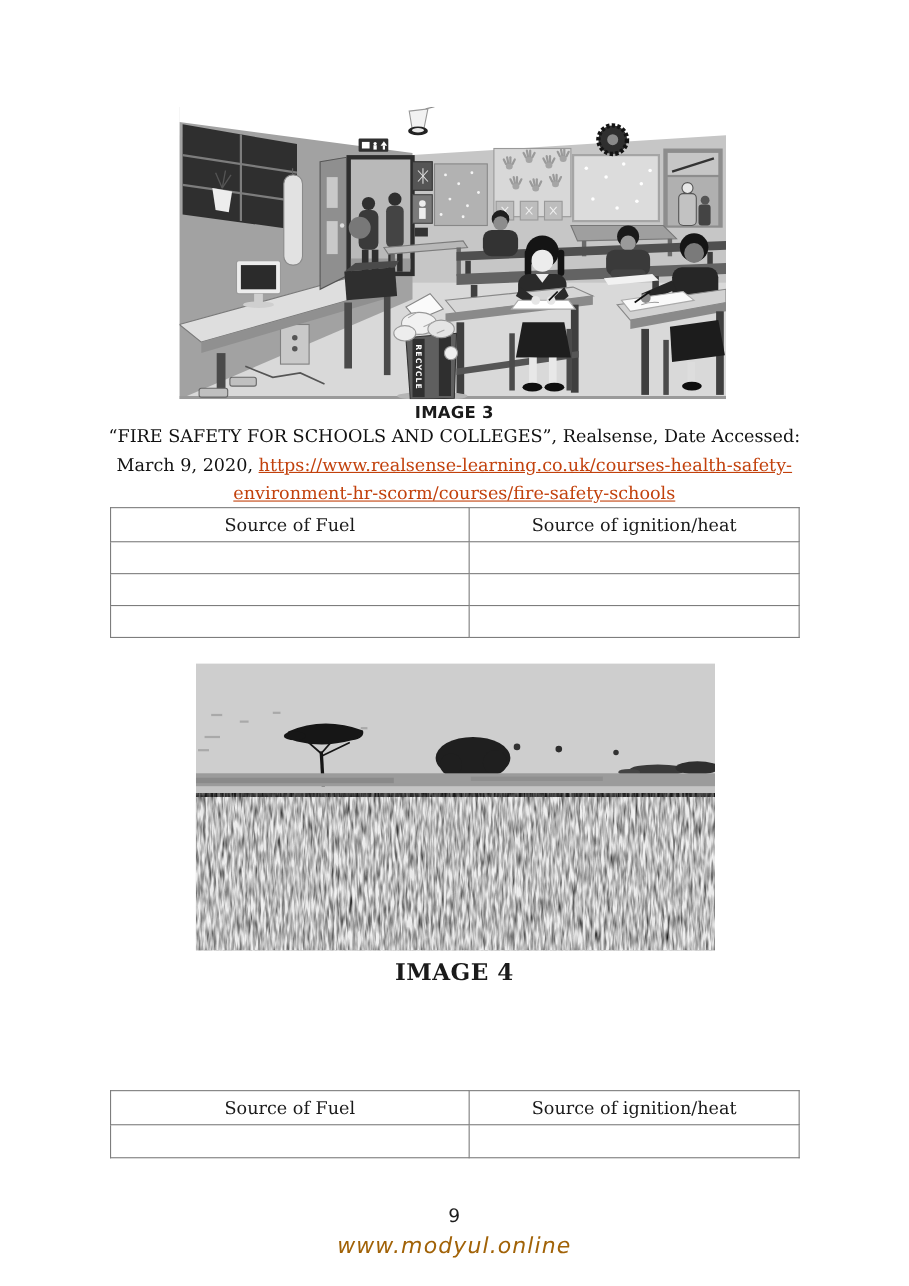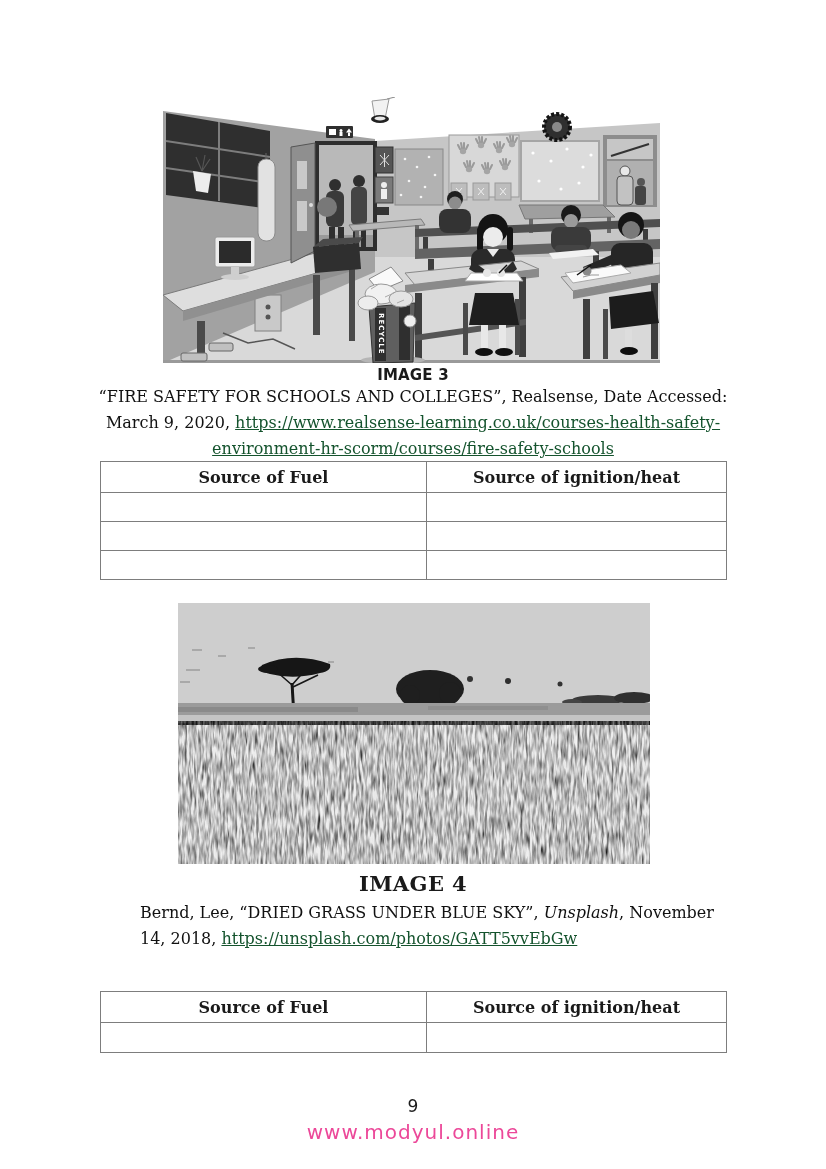--- a/index.html
+++ b/index.html
@@ -5,32 +5,32 @@
   html,body{margin:0;padding:0;background:#fff;}
   .page{position:relative;width:826px;height:1169px;background:#ffffff;overflow:hidden;
         font-family:"DejaVu Serif","Liberation Serif",serif;color:#1a1a1a;border-radius:10px;}
   figure{margin:0;}
   .figure{position:absolute;overflow:hidden;}
   .caption{position:absolute;width:100%;text-align:center;font-weight:bold;}
   .caption-sans{font-family:"DejaVu Sans","Liberation Sans",sans-serif;font-size:15px;letter-spacing:.2px;}
   .caption-serif{font-family:"DejaVu Serif","Liberation Serif",serif;font-size:21px;letter-spacing:.4px;}
   .citation{position:absolute;font-size:16px;line-height:26px;color:#111;}
   .citation.centered{text-align:center;}
-  .cite-link{color:#14532d;text-decoration:underline;cursor:pointer;word-break:normal;overflow-wrap:break-word;}
+  .cite-link{color:#c2410c;text-decoration:underline;cursor:pointer;word-break:normal;overflow-wrap:break-word;}
   .fuel-table{position:absolute;border-collapse:collapse;table-layout:fixed;width:627px;
               font-size:16px;color:#1a1a1a;}
-  .fuel-table td,.fuel-table th{border:1px solid #7d7d7d;font-weight:bold;padding:0 6px;}
+  .fuel-table td,.fuel-table th{border:1px solid #7d7d7d;font-weight:normal;padding:0 6px;}
   .fuel-table th{height:30px;text-align:center;vertical-align:middle;}
   .fuel-table td.blank{height:28px;}
   .fuel-table.t2 td.blank{height:29px;}
   .page-number{position:absolute;width:100%;text-align:center;
                font-family:"DejaVu Sans","Liberation Sans",sans-serif;font-size:17px;color:#1c1c1c;}
   .watermark{position:absolute;width:100%;text-align:center;
              font-family:"DejaVu Sans","Liberation Sans",sans-serif;font-size:20px;
-             letter-spacing:1px;color:#ec4899;}
+             letter-spacing:1px;color:#a16207;font-style:italic;}
   svg{display:block;}
 </style>
 </head>
 <body>
 
 <div class="page">
 
   <figure class="figure" style="left:163px;top:97px;width:497px;height:266px;">
     <svg width="497" height="266" viewBox="0 0 497 266">
 
@@ -458,23 +458,20 @@
           <ellipse cx="420" cy="234" rx="32" ry="6" opacity="0.7"></ellipse>
         </g>
         <rect x="0" y="118" width="472" height="143" filter="url(#grassDark)" opacity="0.85"></rect>
         <rect x="0" y="122" width="472" height="139" filter="url(#grassLight)" opacity="0.9"></rect>
       </g>
     </svg>
   </figure>
 
   <div class="caption caption-serif" style="top:871px;">IMAGE 4</div>
 
-  <p class="citation" style="left:140px;top:900px;width:580px;margin:0;">
-    <span>Bernd, Lee, “DRIED GRASS UNDER BLUE SKY”, </span><i>Unsplash</i><span>, November 14, 2018, </span><a class="cite-link">https://unsplash.com/photos/GATT5vvEbGw</a>
-  </p>
 
   <table class="fuel-table t2" style="left:100px;top:991px;">
     <tbody>
       <tr>
         <th style="width:50%;">Source of Fuel</th>
         <th>Source of ignition/heat</th>
       </tr>
       <tr>
           <td class="blank"></td>
           <td class="blank"></td>

